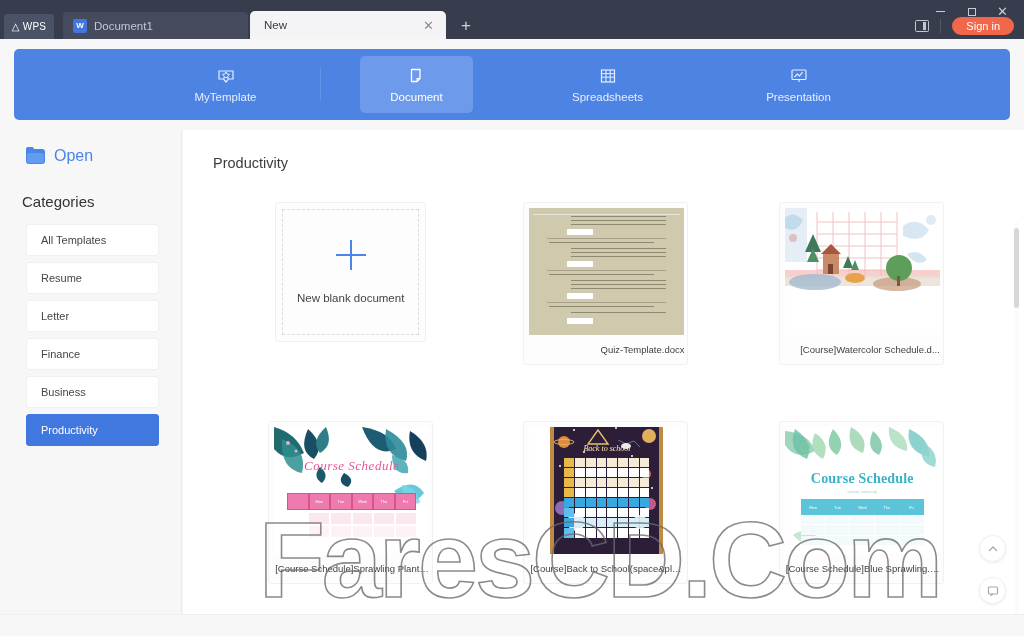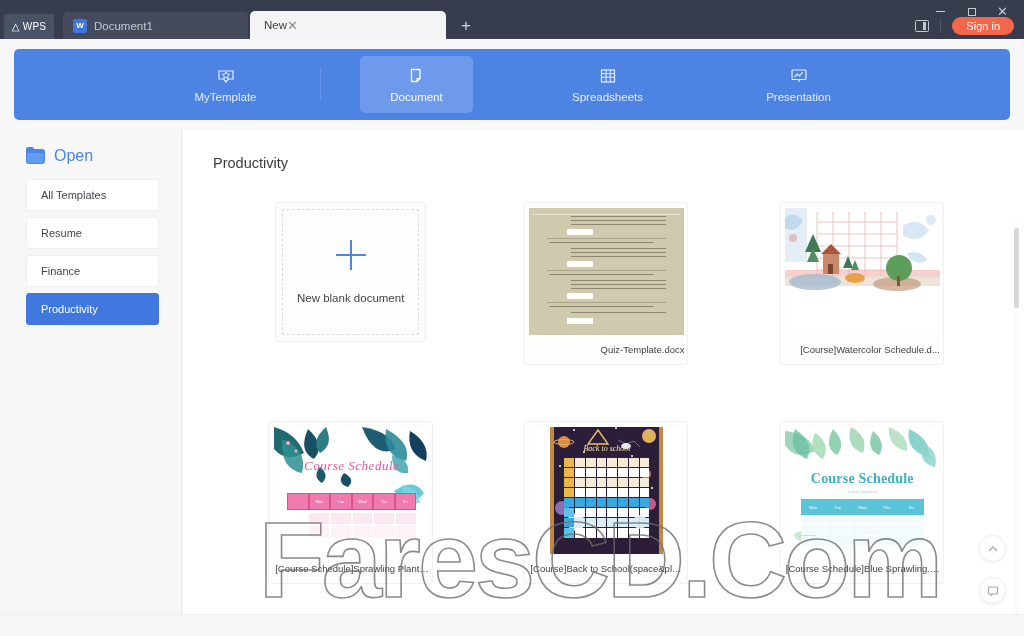--- a/index.html
+++ b/index.html
@@ -33,21 +33,21 @@
     color:#c3c7d1; font-size:11.5px;
   }
   .tab-w-icon {
     width:14px; height:14px; background:#4177dd; border-radius:2px;
     color:#fff; font-size:8px; font-weight:bold;
     display:flex; align-items:center; justify-content:center;
   }
   .new-tab {
     height:28px; width:196px; margin-left:2px;
     background:#f4f4f6; border-radius:5px 5px 0 0;
-    display:flex; align-items:center; 
+    display:flex; align-items:center; justify-content:space-between;
     padding:0 12px 0 14px;
     color:#3c3c3c; font-size:11.5px;
   }
   .tab-close { color:#8d8d92; font-size:13px; line-height:1; cursor:pointer; }
   .plus-tab {
     margin-left:10px; margin-bottom:5px;
     color:#cfd2da; font-size:17px; line-height:1;
     width:20px; text-align:center;
   }
   .tb-right {
@@ -308,30 +308,37 @@
   <div class="sidebar">
     <div class="open-row">
       <span class="folder-ico">
         <span class="tab"></span>
           <span class="bk"></span>
           <span class="fr"></span>
       </span>
       <span class="open-lbl">Open</span>
     </div>
 
+    <div class="cat-title">Categories</div>
 
     <div class="cats">
       <div class="cat">
           <span>All Templates</span>
         </div>
       <div class="cat">
           <span>Resume</span>
         </div>
       <div class="cat">
+          <span>Letter</span>
+        </div>
+      <div class="cat">
           <span>Finance</span>
+        </div>
+      <div class="cat">
+          <span>Business</span>
         </div>
       <div class="cat active">
           <span>Productivity</span>
         </div>
     </div>
   </div>
 
   <div class="content">
 
     <div class="page-title">Productivity</div>

